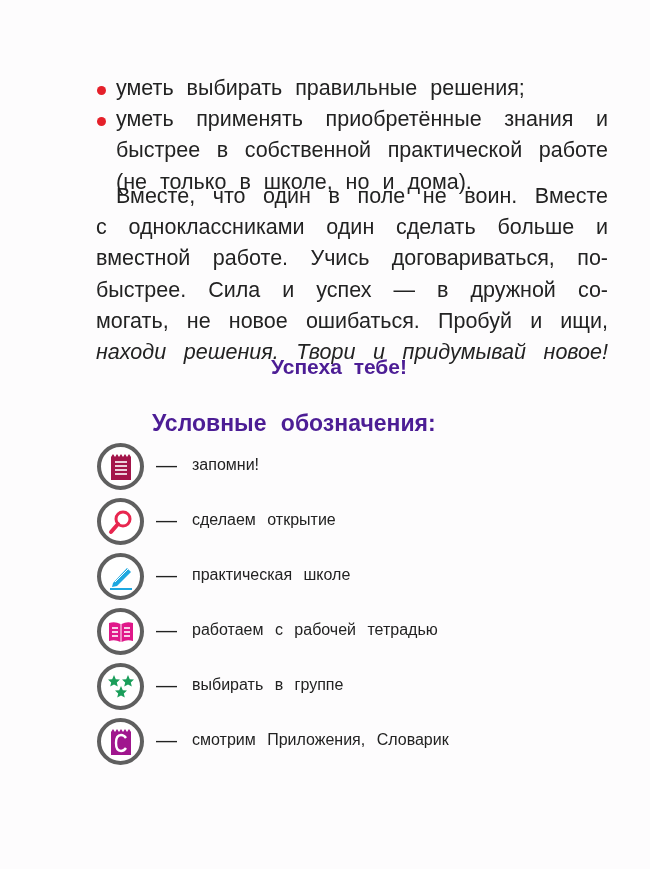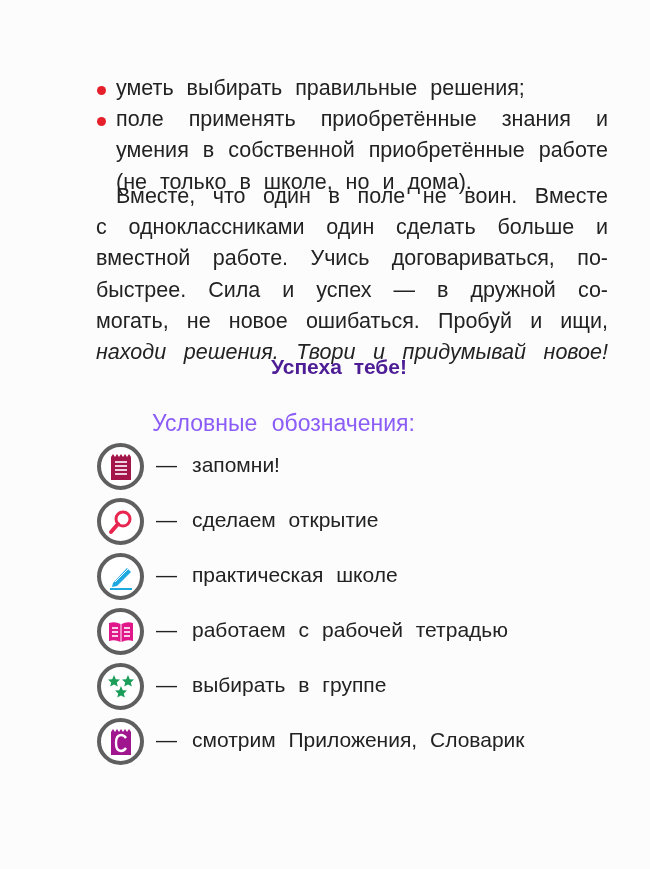--- a/index.html
+++ b/index.html
@@ -12,39 +12,39 @@
   .bullets { top: 73px; }
   .bullet-item { position: relative; padding-left: 20px; text-align: justify; text-align-last: left; }
   .bullet-dot { position: absolute; left: 1px; top: 13px; width: 9px; height: 9px; border-radius: 50%; background: #e5202a; }
   .bullet-line { display: block; text-align: justify; text-align-last: justify; }
   .bullet-line.last { text-align-last: left; }
   .para { top: 181px; left: 96px; width: 512px; }
   .para-line { display: block; text-align: justify; text-align-last: justify; }
   .para-line.first { padding-left: 20px; }
   .para-line.last { text-align-last: justify; font-style: italic; }
   .closing { position: absolute; top: 355px; left: 0; width: 650px; text-align: center; font-weight: bold; font-size: 21px; color: #4c1d95; word-spacing: 6px; padding-left: 28px; box-sizing: border-box; }
-  .legend-title { position: absolute; top: 410px; left: 152px; font-weight: normal; font-size: 23px; color: #8b5cf6; word-spacing: 8px; }
+  .legend-title { position: absolute; top: 410px; left: 152px; font-weight: bold; font-size: 23px; color: #4c1d95; word-spacing: 8px; }
   .legend-item { position: absolute; left: 97px; height: 46px; display: flex; align-items: flex-start; }
   .legend-icon { width: 39px; height: 39px; border: 4px solid #5f5f5f; border-radius: 50%; background: #fff; display: flex; align-items: center; justify-content: center; flex-shrink: 0; }
   .legend-dash { margin-left: 12px; font-size: 21px; line-height: 44px; width: 36px; }
-  .legend-label { font-size: 21px; line-height: 30px; padding-top: 7px; word-spacing: 7px; width: 360px; }
+  .legend-label { font-size: 16px; line-height: 30px; padding-top: 7px; word-spacing: 7px; width: 360px; }
   .legend-label .l2 { display: block; }
 </style>
 </head>
 <body>
 
 <div class="text-block bullets">
   <div class="bullet-item">
     <span class="bullet-dot"></span>
     <span class="bullet-line last">уметь выбирать правильные решения;</span>
   </div>
   <div class="bullet-item">
     <span class="bullet-dot"></span>
-    <span class="bullet-line">поле применять приобретённые знания и</span>
-    <span class="bullet-line">умения в собственной приобретённые работе</span>
+    <span class="bullet-line">уметь применять приобретённые знания и</span>
+    <span class="bullet-line">быстрее в собственной практической работе</span>
     <span class="bullet-line last">(не только в школе, но и дома).</span>
   </div>
 </div>
 
 <div class="text-block para">
   <span class="para-line first">Вместе, что один в поле не воин. Вместе</span>
   <span class="para-line">с одноклассниками один сделать больше и</span>
   <span class="para-line">вместной работе. Учись договариваться, по-</span>
   <span class="para-line">быстрее. Сила и успех — в дружной со-</span>
   <span class="para-line">могать, не новое ошибаться. Пробуй и ищи,</span>

